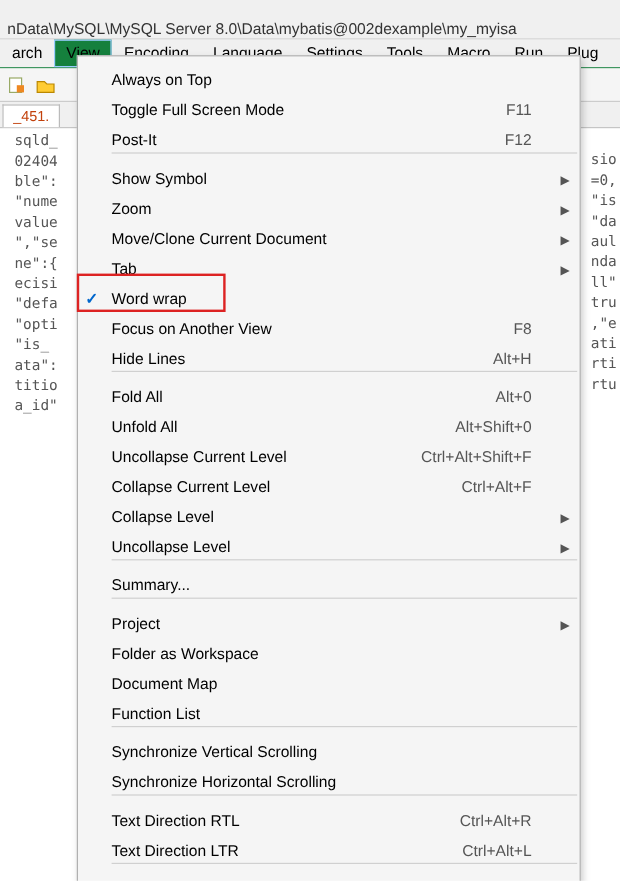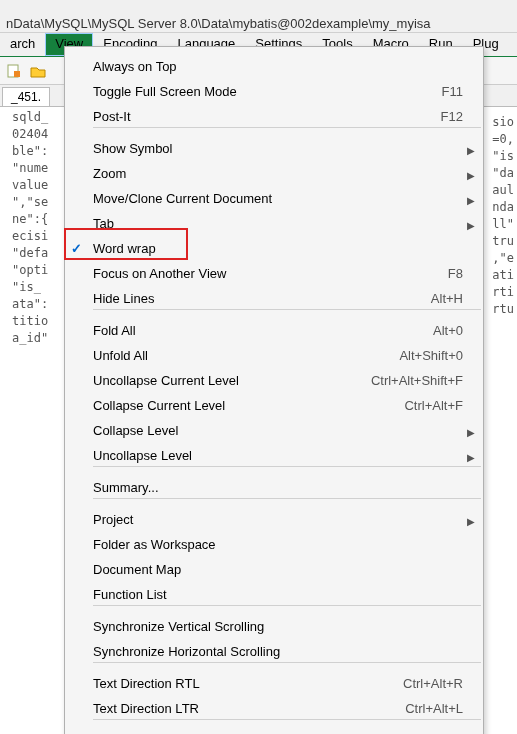--- a/index.html
+++ b/index.html
@@ -58,21 +58,21 @@
     border-bottom: 1px solid #bbb;
     display: flex;
     align-items: flex-end;
   }
   .tab {
     background: #fff;
     border: 1px solid #bbb;
     border-bottom: none;
     padding: 2px 8px;
     font-size: 12px;
-    color: #000000;
+    color: #c2410c;
     margin-left: 2px;
   }
   .editor {
     position: relative;
     background: #fff;
     height: calc(734px - 22px - 24px - 28px - 22px);
     overflow: hidden;
   }
   .code {
     font-family: Consolas, monospace;
@@ -94,21 +94,21 @@
   }
   .dd-row {
     display: flex;
     align-items: flex-end;
     height: 25px;
     padding: 0 8px 0 28px;
     position: relative;
     cursor: default;
   }
   .dd-row .label { flex: 1; }
-  .dd-row .shortcut { color: #555; margin-right: 4px; }
+  .dd-row .shortcut { color: #555; margin-right: 24px; }
   .dd-row .arrow {
     width: 8px;
     color: #555;
     font-size: 10px;
   }
   .dd-sep {
     height: 1px;
     background: #d0d0d0;
     margin: 3px 2px 3px 28px;
   }
@@ -171,21 +171,21 @@
 value
 ","se
 ne":{
 ecisi
 "defa
 "opti
 "is_
 ata":
 titio
 a_id"</div>
-  <div class="code" id="code-right" style="position:absolute;right:0;top:5px;text-align:left;">sio
+  <div class="code" id="code-right" style="position:absolute;right:0;top:16px;text-align:left;">sio
 =0,
 "is
 "da
 aul
 nda
 ll"
 tru
 ,"e
 ati
 rti

